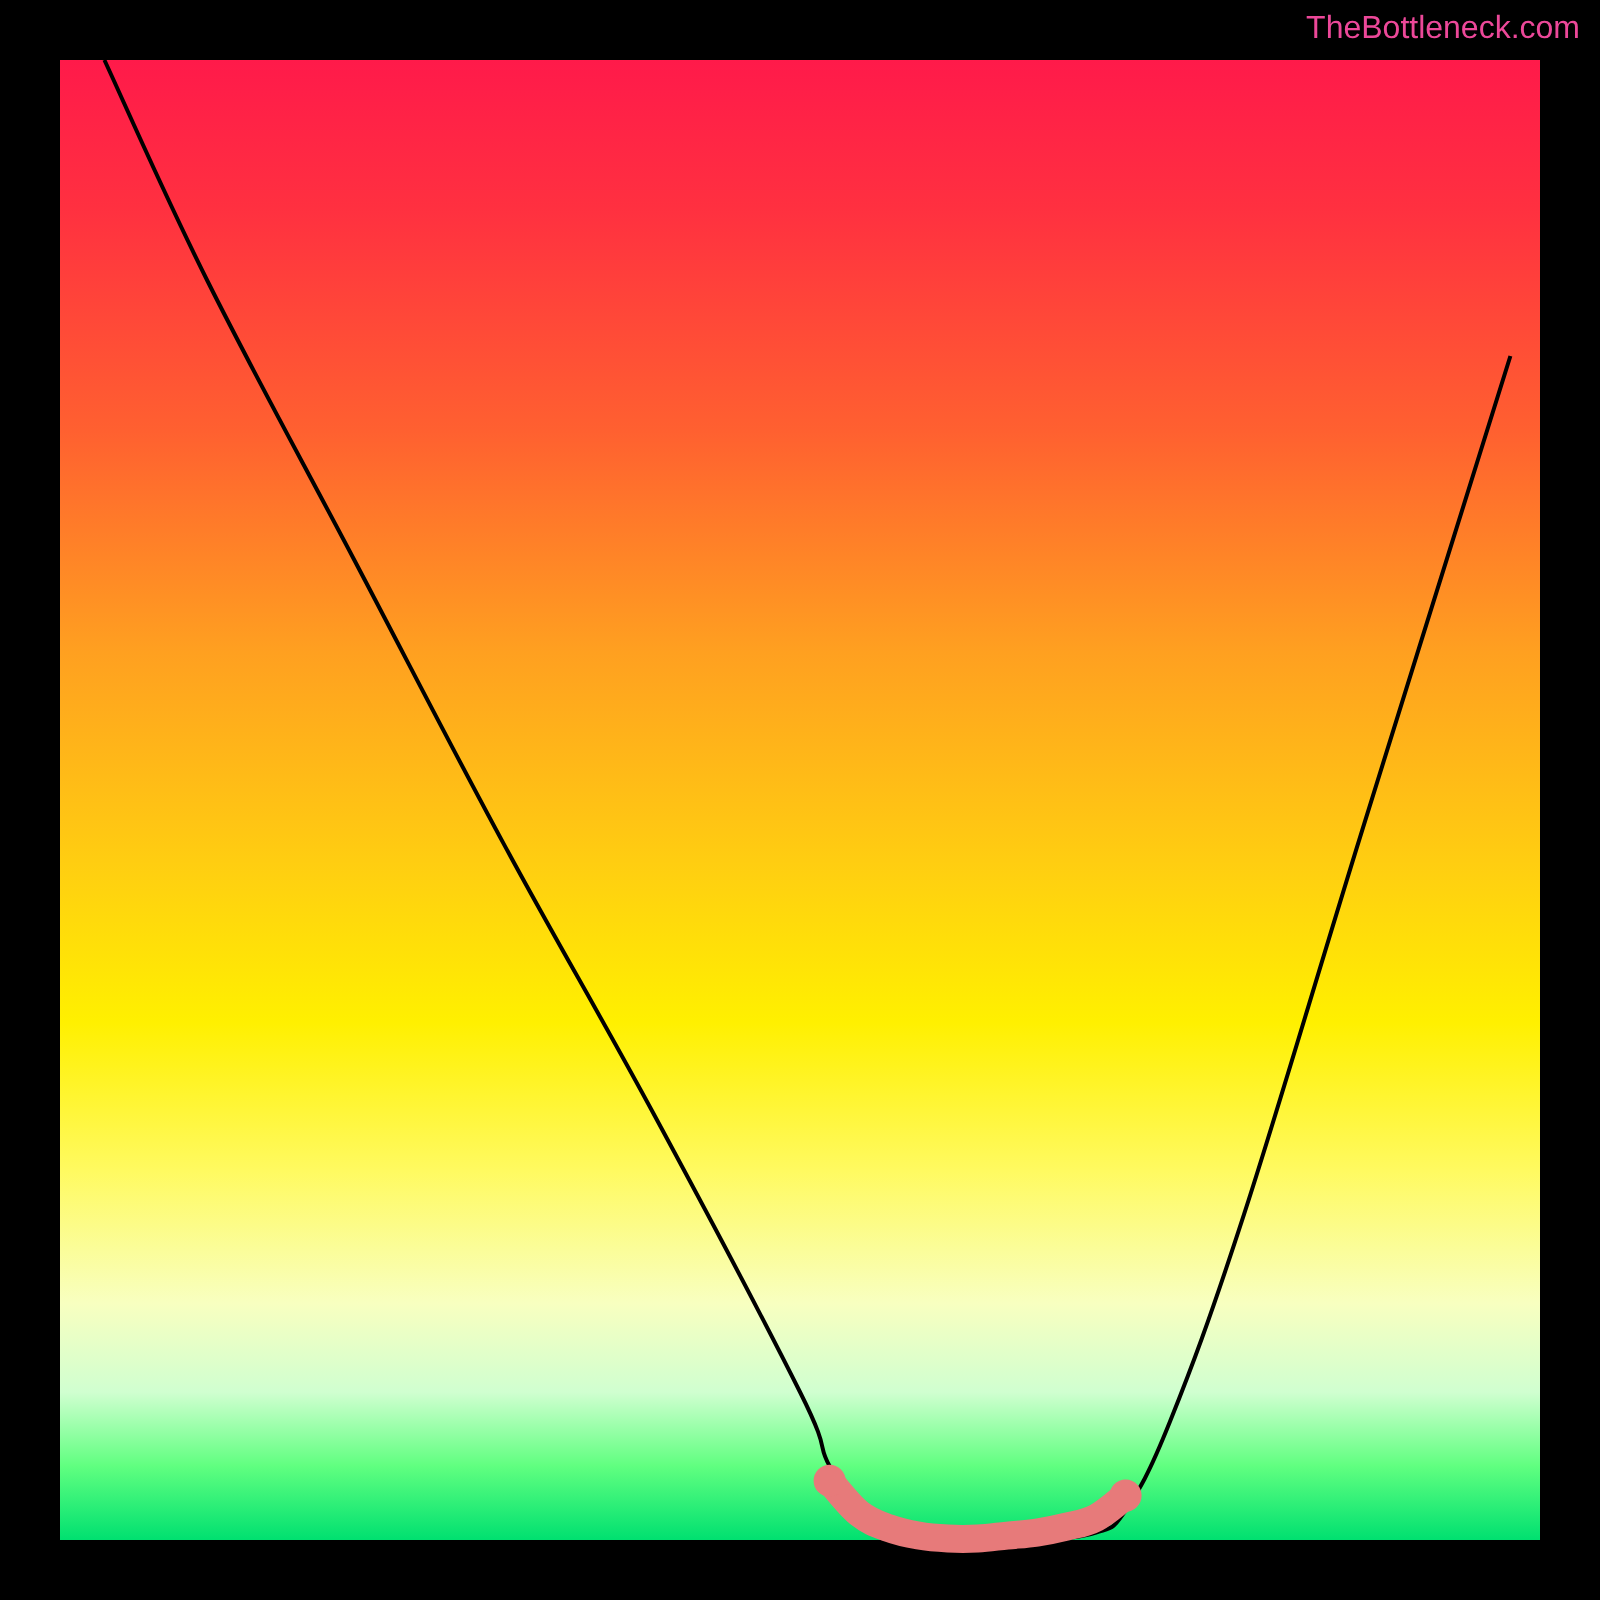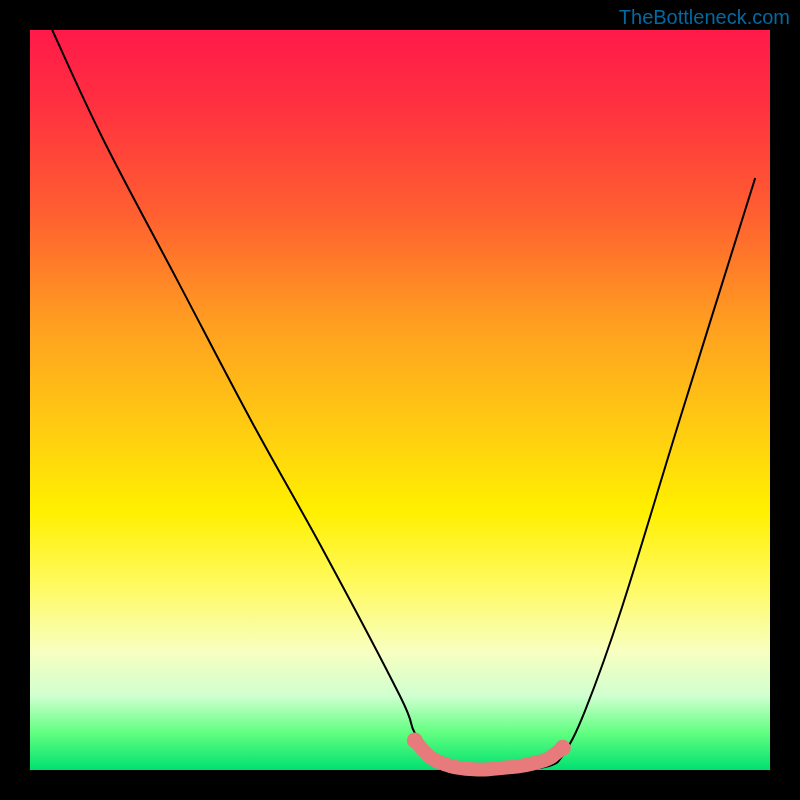--- a/index.html
+++ b/index.html
@@ -27,22 +27,22 @@
       #f8ffc0 84%,
       #d0ffd0 90%,
       #60ff80 95%,
       #00e070 100%
     );
   }
   .watermark {
     position: absolute;
     top: 6px;
     right: 10px;
-    color: #0369a1;
-    font-size: 20px;
+    color: #ec4899;
+    font-size: 16px;
     font-weight: 500;
     z-index: 10;
   }
   svg.curve {
     position: absolute;
     left: 0;
     top: 0;
     width: 740px;
     height: 740px;
     overflow: visible;

